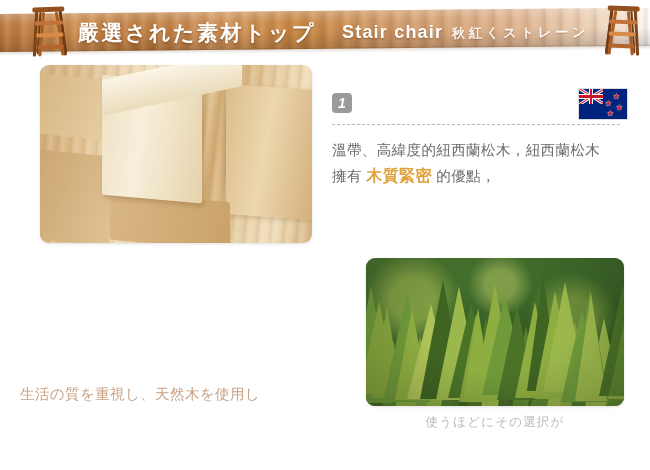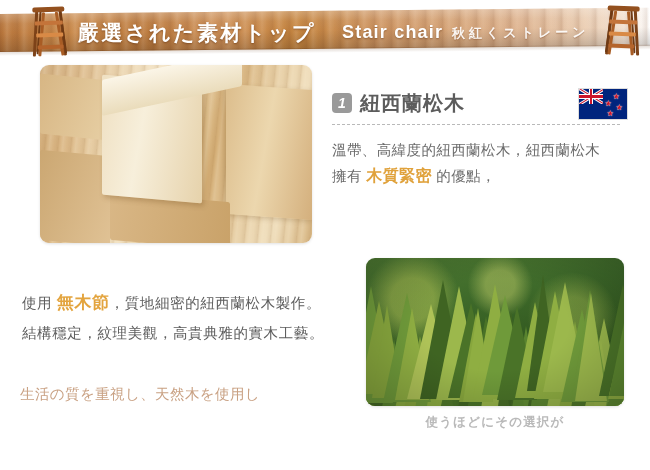--- a/index.html
+++ b/index.html
@@ -374,21 +374,21 @@
     left: 366px;
     top: 412px;
     width: 258px;
     text-align: center;
     font-family: "Liberation Serif", "DejaVu Serif", serif;
     font-size: 12.5px;
     line-height: 20px;
     color: #b9b9b9;
     letter-spacing: 1.2px;
   }
-  #forest-caption .line { display: block; white-space: nowrap; font-weight: bold; }
+  #forest-caption .line { display: block; white-space: nowrap; }
 </style>
 </head>
 <body>
 
 <div id="page">
 
   <div class="header">
     <div class="banner-band"></div>
     <div class="banner-shadow"></div>
 
@@ -430,21 +430,20 @@
     <div class="beam b3"></div>
     <div class="beam b6"></div>
     <div class="beam b1"></div>
     <div class="beam b2"></div>
   </div>
 
   <div id="info-panel">
 
     <div class="info-head">
       <div class="num-badge">1</div>
-      <div class="info-title">紐西蘭松木</div>
 
       <div class="nz-flag">
         <div class="uj">
           <b class="d1"></b>
             <b class="d2"></b>
           <i class="d1r"></i>
             <i class="d2r"></i>
           <b class="cv"></b>
             <b class="ch"></b>
           <i class="cvr"></i>
@@ -462,27 +461,20 @@
     <div class="info-body">
       <div class="line">溫帶、高緯度的紐西蘭松木，紐西蘭松木</div>
       <div class="line">
         <span>擁有</span>
         <span class="hl-gold">木質緊密</span>
         <span>的優點，</span>
       </div>
     </div>
   </div>
 
-  <div id="desc-zh">
-    <div class="line">
-      <span>使用</span>
-      <span class="hl">無木節</span><span>，質地細密的紐西蘭松木製作。</span>
-    </div>
-    <div class="line">結構穩定，紋理美觀，高貴典雅的實木工藝。</div>
-  </div>
 
   <div id="desc-jp">
     <div class="line">生活の質を重視し、天然木を使用し</div>
   </div>
 
   <div class="photo" id="forest-photo">
     <div class="tree" style="border-left-width: 14.8502px; border-right-width: 14.8502px; border-bottom: 80.9207px solid rgb(143, 174, 66); left: -19.0679px; bottom: -58.8842px; opacity: 0.79;"></div>
       <div class="tree" style="border-left-width: 18.7461px; border-right-width: 18.7461px; border-bottom: 66.5225px solid rgb(74, 115, 40); left: 3.59962px; bottom: -57.6782px; opacity: 0.79;"></div>
       <div class="tree" style="border-left-width: 12.1732px; border-right-width: 12.1732px; border-bottom: 78.6405px solid rgb(143, 174, 66); left: 29.4954px; bottom: -54.9234px; opacity: 0.79;"></div>
       <div class="tree" style="border-left-width: 12.3913px; border-right-width: 12.3913px; border-bottom: 73.7991px solid rgb(143, 174, 66); left: 39.6135px; bottom: -55.5213px; opacity: 0.79;"></div>

